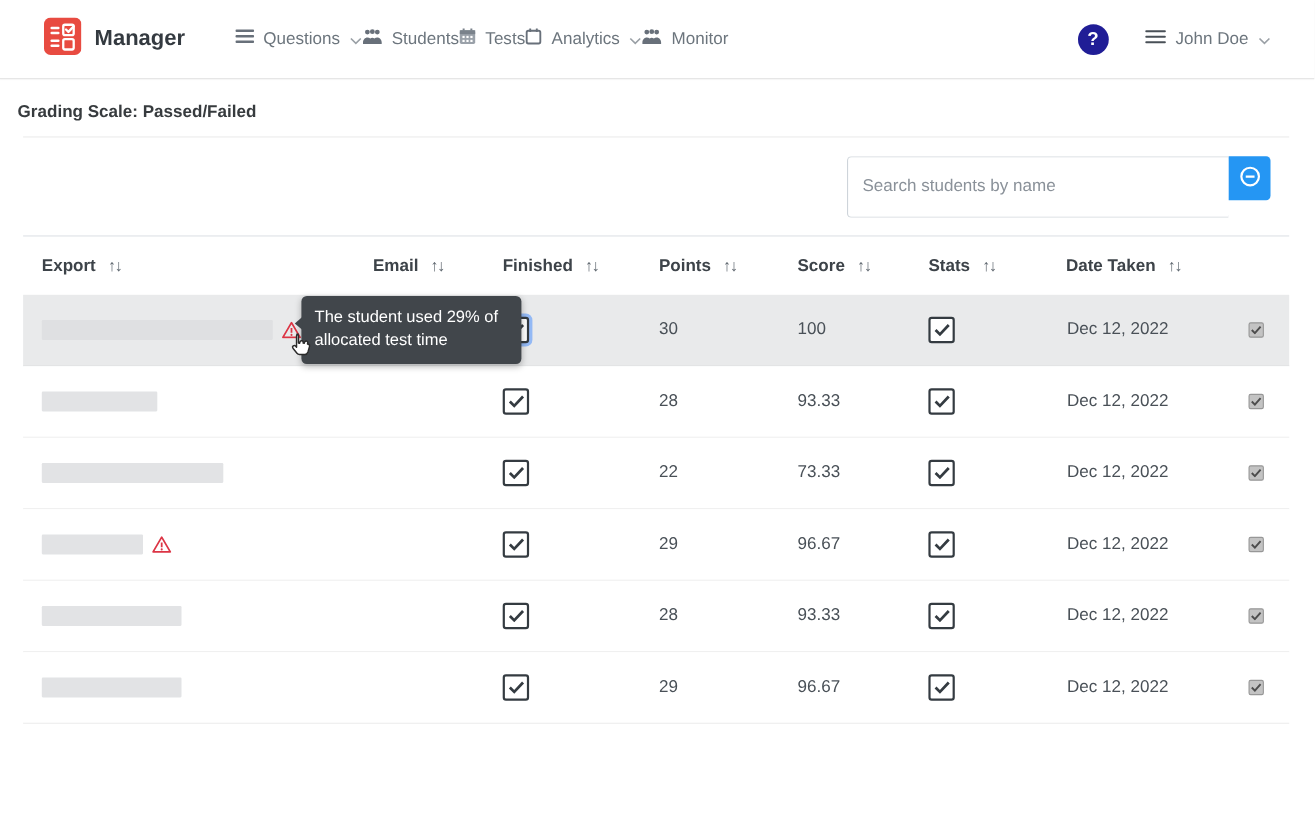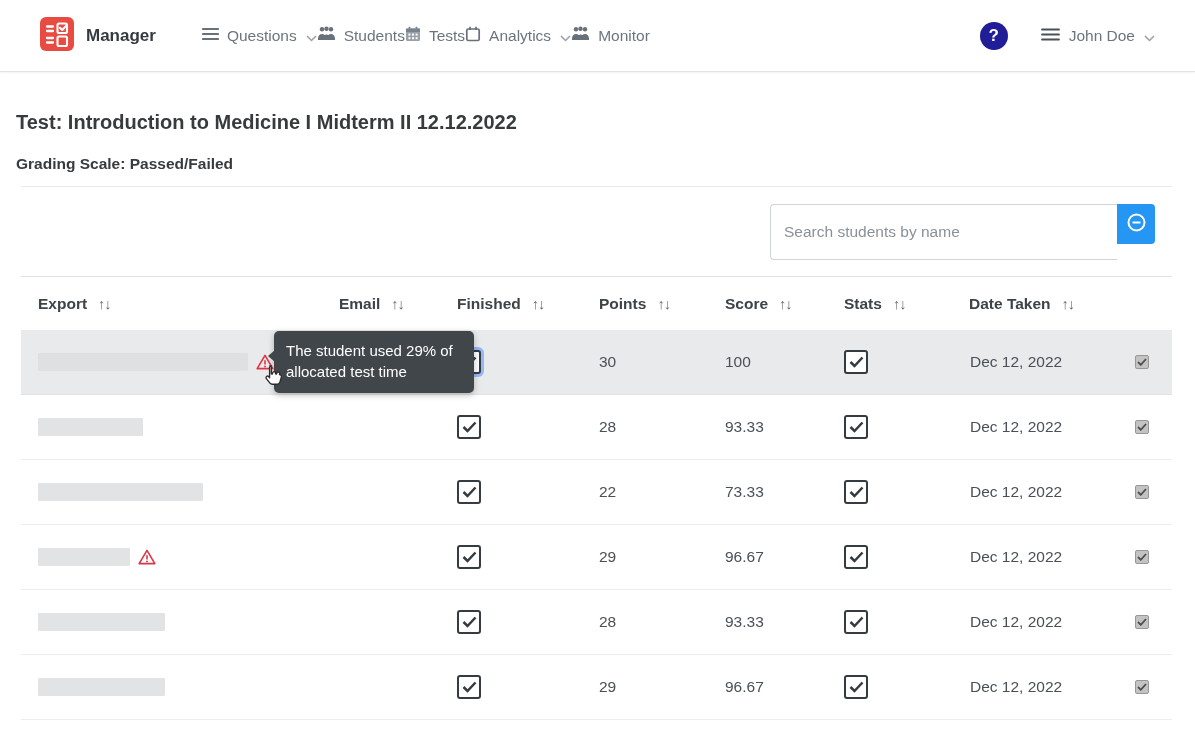--- a/index.html
+++ b/index.html
@@ -12,21 +12,21 @@
   }
 
   
   .navbar {
     height:72px; display:flex; align-items:center;
     padding:0 40px; background:#fff;
     border-bottom:1px solid #e4e4e4;
     box-shadow:0 1px 2px rgba(0,0,0,.05);
   }
   .brand { display:flex; align-items:center; gap:12px; }
-  .brand-name { font-size:17px; font-weight:700; color:#343a40; }
+  .brand-name { font-size:20px; font-weight:700; color:#343a40; }
   .nav-items { display:flex; align-items:center; margin-left:46px; }
   .nav-item { display:flex; align-items:center; gap:8px; color:#6c757d; font-size:15.5px; cursor:pointer; white-space:nowrap; }
   .nav-item .chev { margin-left:1px; margin-top:3px; }
   .nav-right { margin-left:auto; display:flex; align-items:center; gap:33px; }
   .help-badge {
     width:28px; height:28px; border-radius:50%;
     background:#201d96; color:#fff; font-weight:700; font-size:17px;
     display:flex; align-items:center; justify-content:center; cursor:pointer;
   }
   .user-menu { display:flex; align-items:center; gap:9px; color:#6c757d; font-size:15.5px; cursor:pointer; }
@@ -202,21 +202,20 @@
           </svg></span>
       <span>John Doe</span>
       <span class="chev"><svg width="11" height="7" viewBox="0 0 11 7" fill="none" stroke="#9aa0a6" stroke-width="1.5">
             <path d="M1 1l4.5 4.5L10 1"></path>
           </svg></span>
     </div>
   </div>
 </header>
 
 <main>
-  <h1 class="page-title">Test: Introduction to Medicine I Midterm II 12.12.2022</h1>
   <div class="grading-scale">Grading Scale: Passed/Failed</div>
 
 
   <hr class="divider">
 
   <div class="search-row">
     <input class="search-input" type="text" placeholder="Search students by name" style="">
     <button class="search-btn">
       <span><svg width="19" height="19" viewBox="0 0 19 19">
             <circle cx="9.5" cy="9.5" r="8" fill="none" stroke="#fff" stroke-width="2"></circle>

